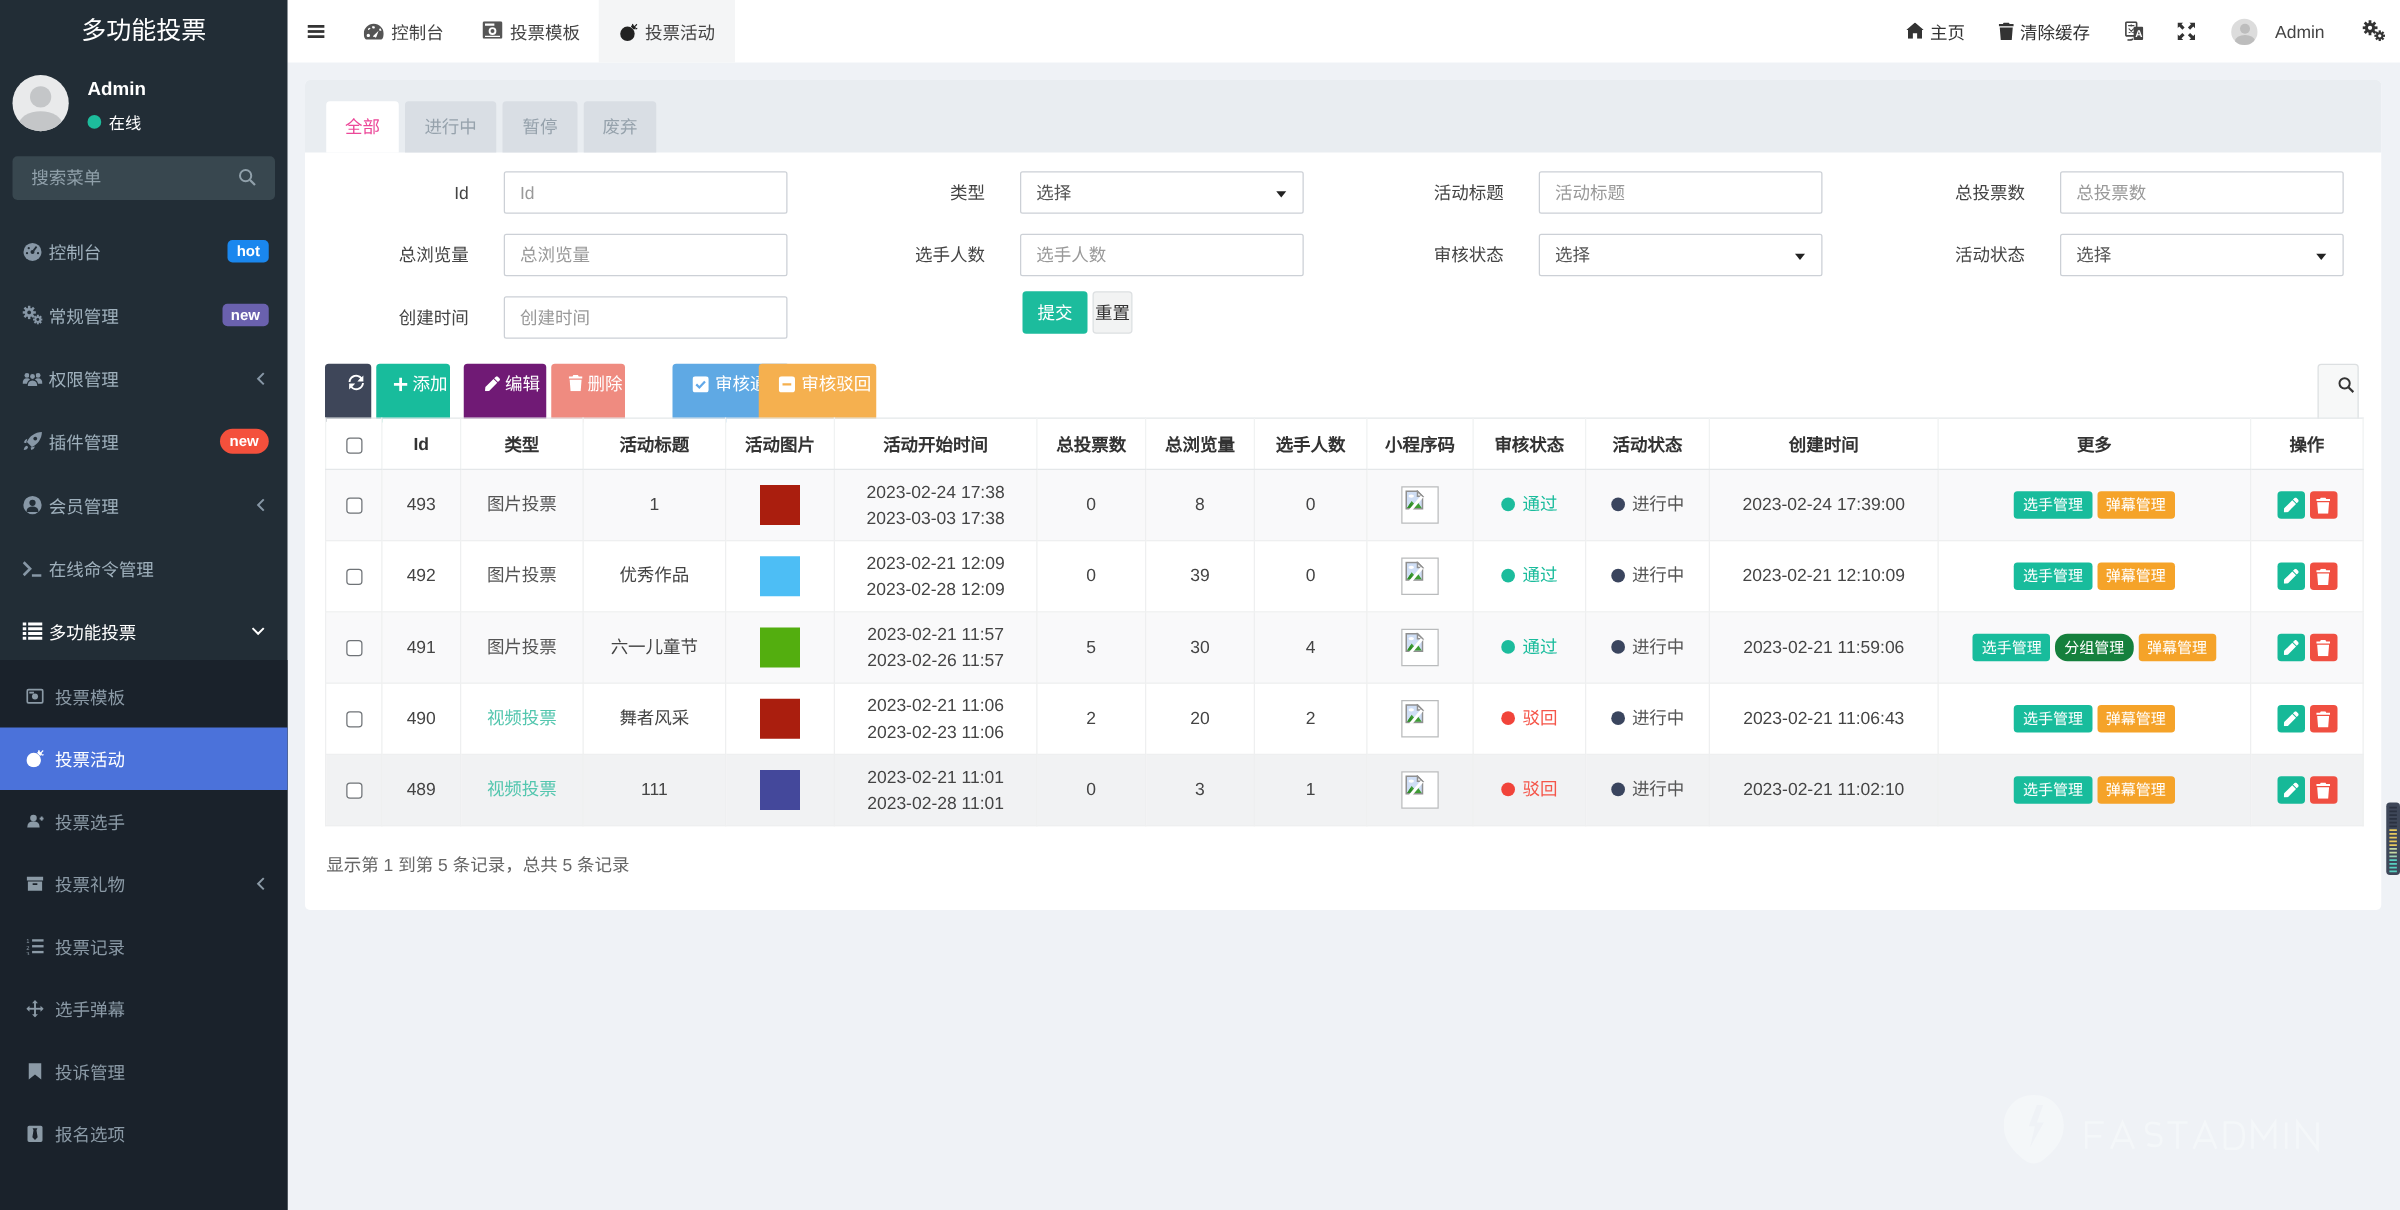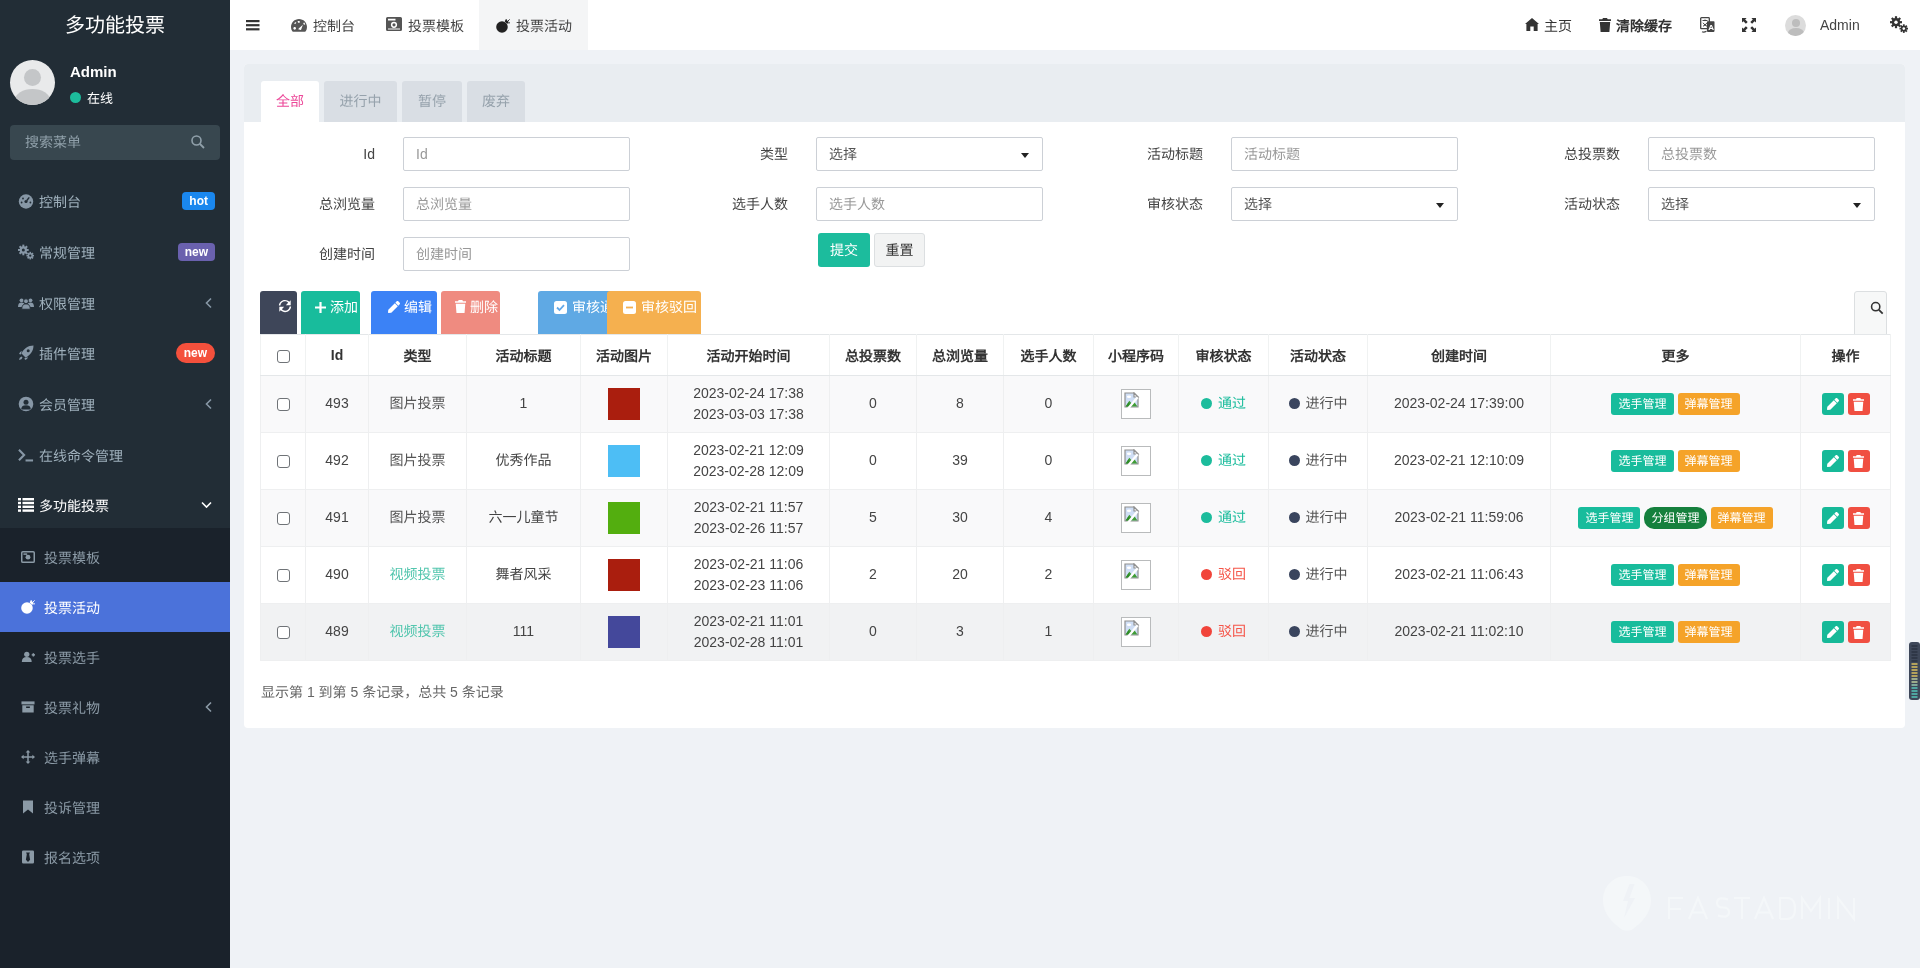--- a/index.html
+++ b/index.html
@@ -120,21 +120,21 @@
   <div class="tbr" style="left:1525px;">
     <svg style="position:absolute; top:18px;" width="14" height="13" viewBox="0 0 14 13">
         <path fill="#333" d="M7 0 L14 6 L12.6 6 L12.6 13 L8.7 13 L8.7 8.5 L5.3 8.5 L5.3 13 L1.4 13 L1.4 6 L0 6 Z"></path>
       </svg>
     <span class="tx" style="left:19px;">主页</span>
   </div>
   <div class="tbr" style="left:1599px;">
     <svg style="position:absolute; top:18px;" width="12" height="14" viewBox="0 0 12 14">
         <path fill="#333" d="M4 0 h4 l0.7 1.2 H12 V3 H0 V1.2 h3.3 Z M0.8 4 h10.4 l-0.8 10 H1.6 Z"></path>
       </svg>
-    <span class="tx" style="left:17px;font-weight:bold;">清除缓存</span>
+    <span class="tx" style="left:17px;">清除缓存</span>
   </div>
   <svg class="abs" style="left:1700px; top:17px;" width="15" height="16" viewBox="0 0 15 16">
       <rect x="0.7" y="0.7" width="8.6" height="11" rx="0.8" fill="none" stroke="#444" stroke-width="1.3"></rect>
       <path d="M2.5 3.5 h5 M5 2.5 v1.6 M3 5.8 q2 2.8 4 3.4 M7 5.8 q-2 2.8-4 3.4" stroke="#444" stroke-width="1" fill="none"></path>
       <rect x="6.9" y="4.3" width="7.6" height="10.6" rx="0.8" fill="#444"></rect>
       <text x="8.3" y="12.6" font-size="8" font-weight="bold" fill="#fff" font-family="Liberation Sans">A</text>
       <path d="M2 14.8 q2 0.8 4.5-0.6" stroke="#444" stroke-width="1.2" fill="none"></path>
     </svg>
   <svg class="abs" style="left:1742px; top:18px;" width="14" height="14" viewBox="0 0 14 14">
       <path fill="#333" d="M0 0 h4.6 L3.2 1.4 l2.5 2.5 -1.8 1.8 L1.4 3.2 0 4.6 Z M14 0 v4.6 L12.6 3.2 10.1 5.7 8.3 3.9 10.8 1.4 9.4 0 Z M0 14 v-4.6 L1.4 10.8 3.9 8.3 5.7 10.1 3.2 12.6 4.6 14 Z M14 14 h-4.6 l1.4-1.4 -2.5-2.5 1.8-1.8 2.5 2.5 L14 9.4 Z"></path>
@@ -194,29 +194,29 @@
     <div class="flabel" style="left:408px; top:65px;">选手人数</div>
     <div class="finput" style="left:556px; top:65px;">选手人数</div>
     <div class="flabel" style="left:823px; top:65px;">审核状态</div>
     <div class="fselect" style="left:971px; top:65px;">选择</div>
     <div class="flabel" style="left:1240px; top:65px;">活动状态</div>
     <div class="fselect" style="left:1388px; top:65px;">选择</div>
 
     <div class="flabel" style="left:-5px; top:115px;">创建时间</div>
     <div class="finput" style="left:143px; top:115px;">创建时间</div>
     <div class="btn" style="position:absolute; left:558px; top:111px; width:52px; height:34px; line-height:34px; background:#1cbc9d;">提交</div>
-    <div class="btn" style="position:absolute; left:614px; top:111px; width:51px; height:34px; line-height:32px; background:#f2f3f3; border:1px solid #dcdfe1; color:#333;">重置</div>
+    <div class="btn" style="position:absolute; left:614px; top:111px; width:32px; height:34px; line-height:32px; background:#f2f3f3; border:1px solid #dcdfe1; color:#333;">重置</div>
 
     <div class="tbtn" style="left:0px; width:37px; background:#3e4659;"><svg style="margin-top:8px;" width="14" height="14" viewBox="0 0 512 512">
           <path fill="#fff" d="M370.7 133.3C339.5 104 298 86.1 252.3 86.1c-87.6 0-158.5 68.2-164.7 154.1H32C38.4 124.6 134.3 32 252.3 32c63.1 0 120.2 26.4 160.8 68.6L464 49v176H288l82.7-91.7zM141.3 378.7C172.5 408 214 425.9 259.7 425.9c87.6 0 158.5-68.2 164.7-154.1H480c-6.4 115.6-102.3 208.2-220.3 208.2-63.1 0-120.2-26.4-160.8-68.6L48 463V287h176l-82.7 91.7z"></path>
         </svg></div>
     <div class="tbtn" style="left:41px; width:59px; background:#18bc9c;"><svg style="vertical-align:-1px; margin-right:4px;" width="11" height="11" viewBox="0 0 11 11">
           <path fill="#fff" d="M4.4 0 h2.2 v4.4 H11 v2.2 H6.6 V11 H4.4 V6.6 H0 V4.4 h4.4 Z"></path>
         </svg>添加</div>
-    <div class="tbtn" style="left:111px; width:66px; background:#3b82f6;"><svg style="vertical-align:-1px; margin-right:4px;" width="12" height="12" viewBox="0 0 512 512">
+    <div class="tbtn" style="left:111px; width:66px; background:#701a75;"><svg style="vertical-align:-1px; margin-right:4px;" width="12" height="12" viewBox="0 0 512 512">
           <path fill="#fff" d="M290.7 93.2l128 128-278 278-114.1 12.6C11.3 513.5-1.6 500.6.1 485.3l12.7-114.2 277.9-277.9zm207.2-19.1l-60.1-60.1c-18.8-18.8-49.2-18.8-67.9 0l-56.6 56.6 128 128 56.6-56.6c18.8-18.8 18.8-49.2 0-67.9z"></path>
         </svg>编辑</div>
     <div class="tbtn" style="left:181px; width:59px; background:#ef8b80;"><svg style="vertical-align:-1px; margin-right:4px;" width="11" height="13" viewBox="0 0 12 14">
           <path fill="#fff" d="M4 0 h4 l0.7 1.2 H12 V3 H0 V1.2 h3.3 Z M0.8 4 h10.4 l-0.8 10 H1.6 Z"></path>
         </svg>删除</div>
     <div class="tbtn" style="left:250px; width:94px; background:#5fa9e4;margin-left:28px;"><svg style="vertical-align:-2px; margin-right:5px;" width="13" height="13" viewBox="0 0 13 13">
           <rect x="0" y="0" width="13" height="13" rx="2.5" fill="#fff"></rect>
           <path d="M3 6.5 L5.5 9 L10 4.2" stroke="#62a8e8" stroke-width="1.8" fill="none"></path>
         </svg>审核通过</div>
     <div class="tbtn" style="left:347px; width:94px; background:#f5b04f;"><svg style="vertical-align:-2px; margin-right:5px;" width="13" height="13" viewBox="0 0 13 13">
@@ -562,20 +562,33 @@
                 <rect x="0.5" y="0.5" width="14" height="3.2"></rect>
                 <path d="M1.4 4.6 H13.6 V12.5 H1.4 Z M5.5 6 v1.6 h4 V6 Z" fill-rule="evenodd"></path>
               </g>
             </svg>
             <span class="mt">投票礼物</span>
             <svg class="chev" width="7" height="11" viewBox="0 0 7 11">
               <path d="M6 1 L1.5 5.5 L6 10" stroke="#8b9aa6" stroke-width="1.6" fill="none"></path>
             </svg>
           </li>
         <li>
+            <svg class="mi" width="15" height="14" viewBox="0 0 15 14">
+              <g fill="#8b9aa6">
+                <text x="0" y="4.5" font-size="5" font-family="Liberation Sans" fill="#8b9aa6">1</text>
+                <text x="0" y="10" font-size="5" fill="#8b9aa6">2</text>
+                <text x="0" y="15" font-size="5" fill="#8b9aa6">3</text>
+                <rect x="5" y="1" width="10" height="2"></rect>
+                <rect x="5" y="6" width="10" height="2"></rect>
+                <rect x="5" y="11" width="10" height="2"></rect>
+              </g>
+            </svg>
+            <span class="mt">投票记录</span>
+          </li>
+        <li>
             <svg class="mi" width="15" height="15" viewBox="0 0 15 15">
               <g fill="#8b9aa6">
                 <path d="M7.5 0 L10 2.8 H5 Z"></path>
                 <path d="M7.5 15 L5 12.2 H10 Z"></path>
                 <path d="M0 7.5 L2.8 5 V10 Z"></path>
                 <path d="M15 7.5 L12.2 5 V10 Z"></path>
                 <rect x="6.7" y="2" width="1.6" height="11"></rect>
                 <rect x="2" y="6.7" width="11" height="1.6"></rect>
               </g>
             </svg>

